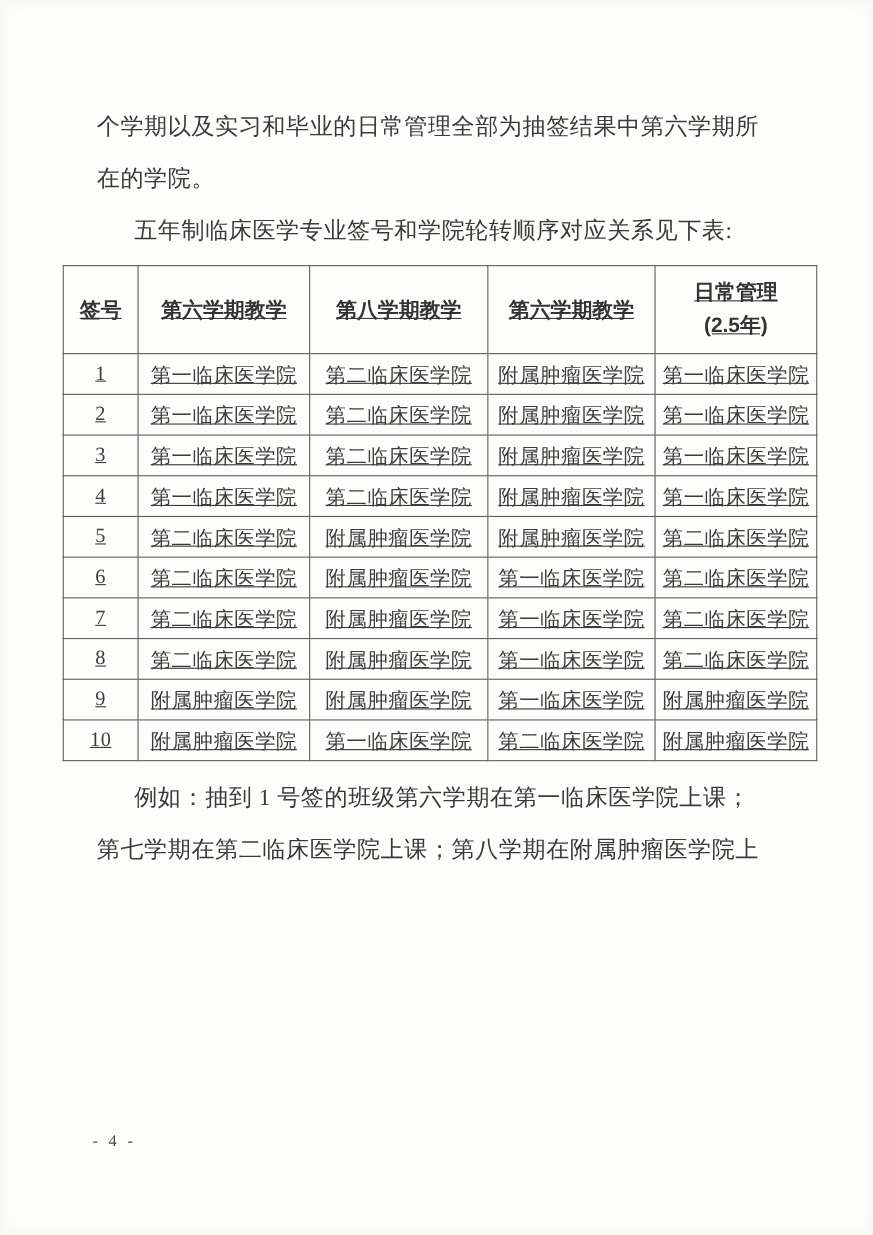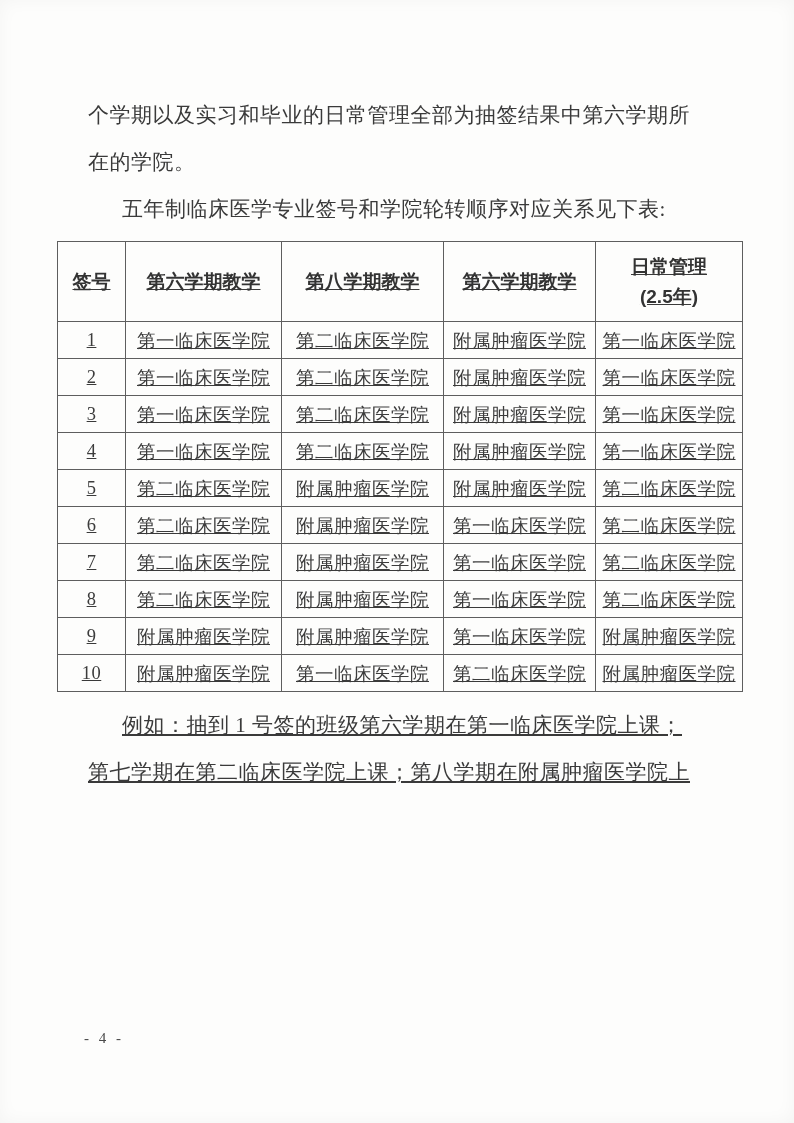--- a/index.html
+++ b/index.html
@@ -57,21 +57,20 @@
   table.rotation td {
     height: 36px;
     font-size: 18.5px;
     color: #3c3c3c;
     letter-spacing: 0.5px;
   }
   .mgmt-line { display: block; line-height: 30px; }
   .example {
     margin: 10px 0 0 88px;
     width: 624px;
-    text-decoration: underline;
   }
   .indent2 { text-indent: 34px; }
   .page-number {
     position: absolute;
     left: 84px;
     top: 1030px;
     font-size: 15px;
     letter-spacing: 3px;
     color: #4a4a4a;
   }

